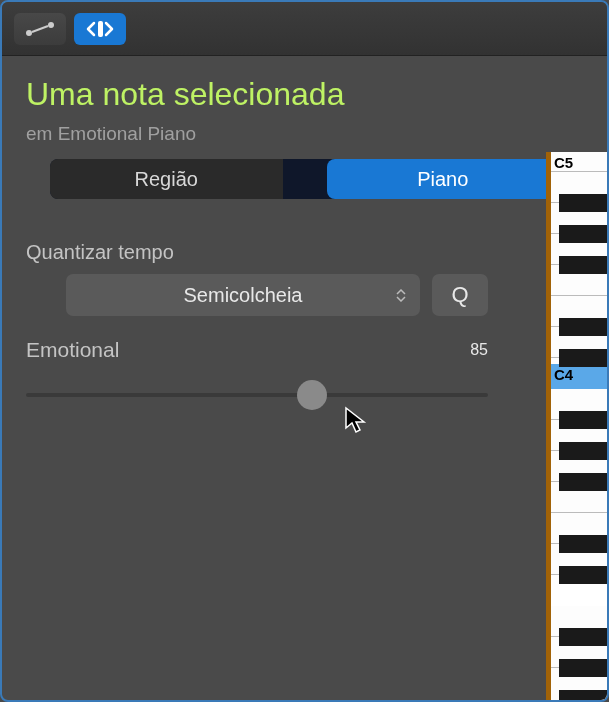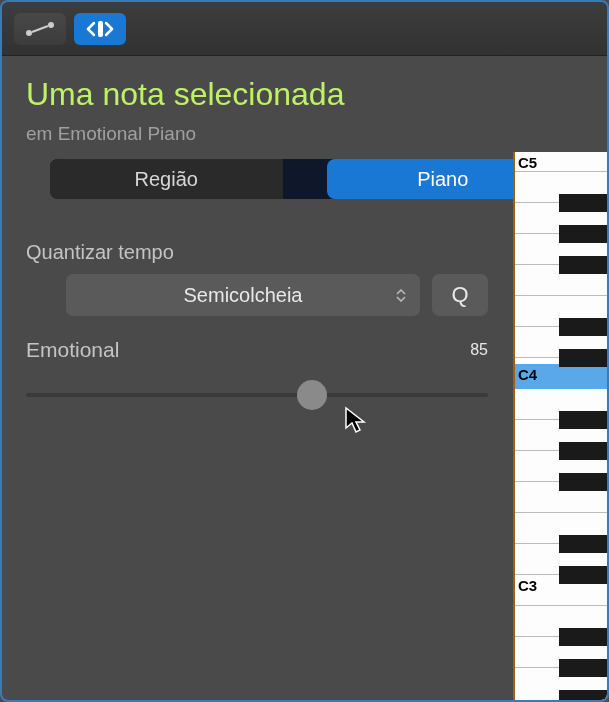--- a/index.html
+++ b/index.html
@@ -203,23 +203,23 @@
       top: 404px;
       left: 342px;
       pointer-events: none;
     }
     
     .piano-keyboard {
       position: absolute;
       right: 0;
       top: 150px;
       bottom: 0;
-      width: 94px;
+      width: 61px;
       background: #ffffff;
-      border-left: 2px solid #a16207;
+      border-left: 5px solid #a16207;
     }
     
     .white-key {
       position: absolute;
       left: 0;
       right: 0;
       border-bottom: 1px solid #bbb;
       background: #fdfdfd;
     }
     
@@ -322,23 +322,20 @@
   <div class="white-key selected" style="top:212px; height:31px;">
     <span class="key-label">C4</span>
   </div>
 
   <div class="white-key" style="top:237px; height:31px;"></div>
   <div class="white-key" style="top:268px; height:31px;"></div>
   <div class="white-key" style="top:299px; height:31px;"></div>
   <div class="white-key" style="top:330px; height:31px;"></div>
   <div class="white-key" style="top:361px; height:31px;"></div>
   <div class="white-key" style="top:392px; height:31px;"></div>
-  <div class="white-key" style="top:423px; height:31px;">
-    <span class="key-label">C3</span>
-  </div>
 
   <div class="white-key" style="top:454px; height:31px;"></div>
   <div class="white-key" style="top:485px; height:31px;"></div>
   <div class="white-key" style="top:516px; height:36px;"></div>
 
   <div class="black-key" style="top:42px;"></div>
   <div class="black-key" style="top:73px;"></div>
   <div class="black-key" style="top:104px;"></div>
   <div class="black-key" style="top:166px;"></div>
   <div class="black-key" style="top:197px;"></div>

